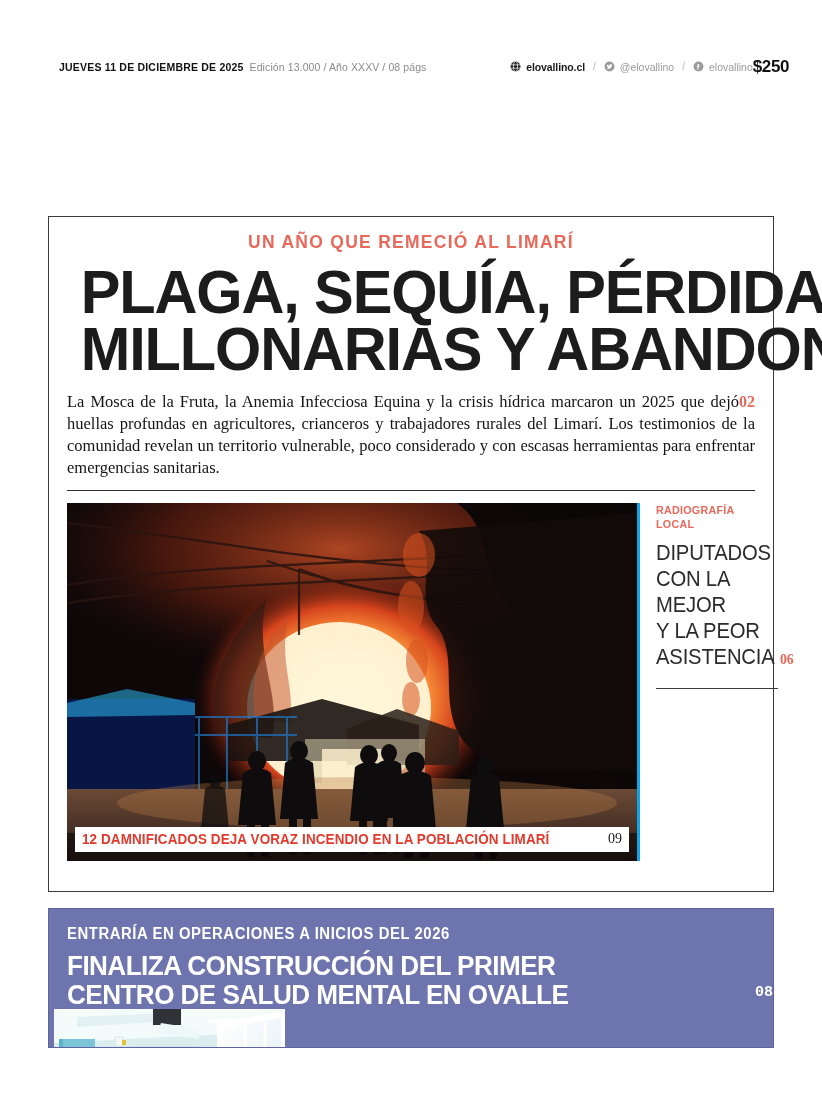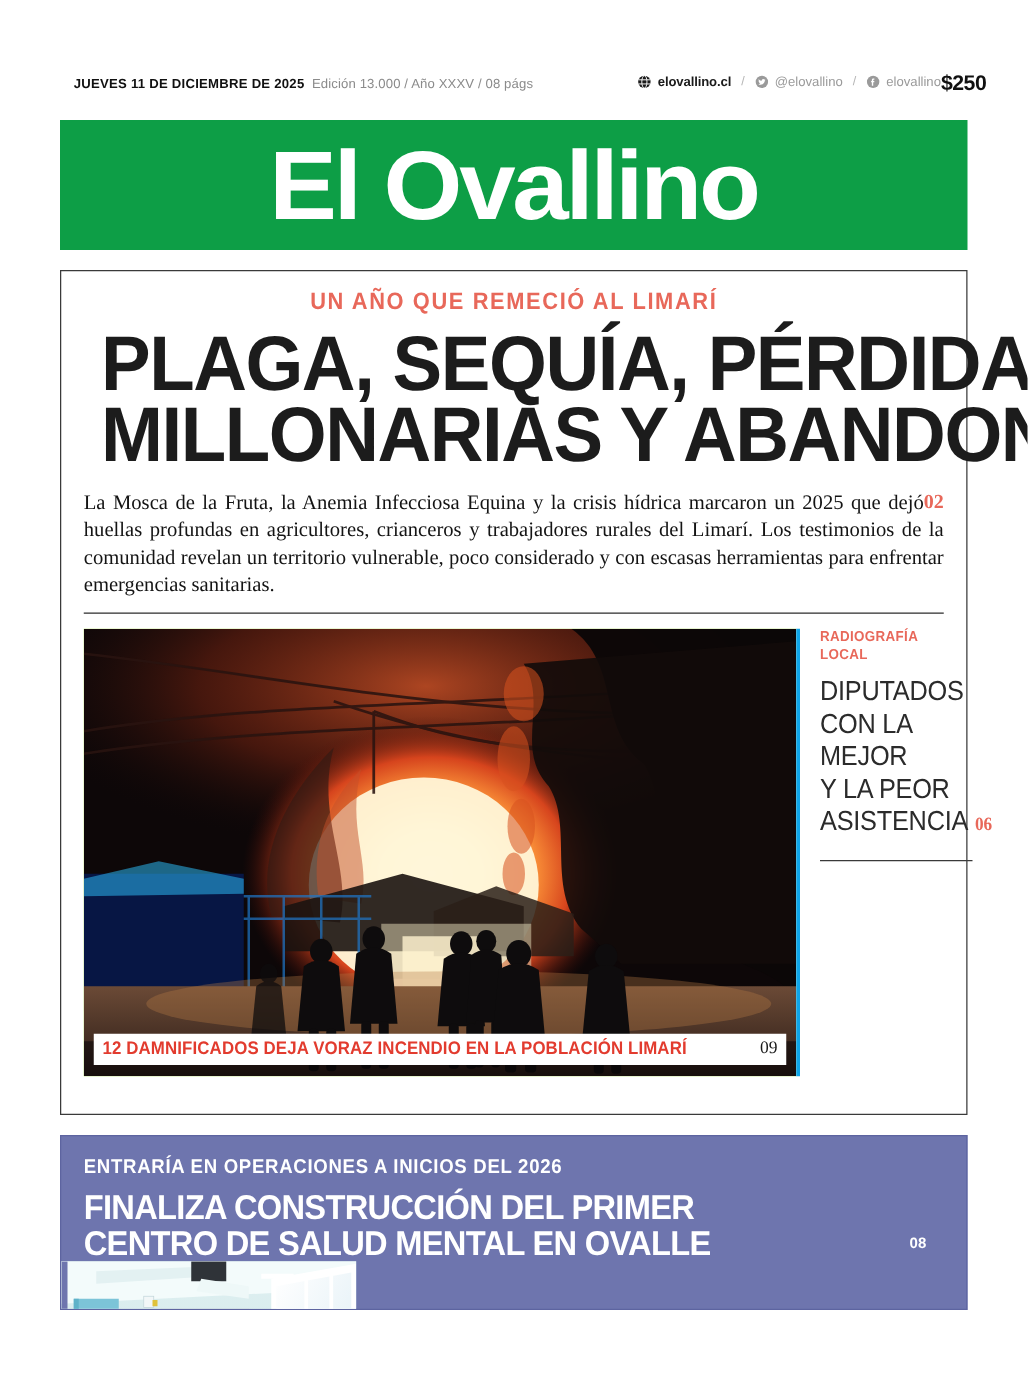--- a/index.html
+++ b/index.html
@@ -139,22 +139,22 @@
   .b-kicker{
     color:#fff;font-weight:bold;font-size:16px;letter-spacing:.6px;
     transform:scaleX(.93);transform-origin:left center;
   }
   .b-head{
     margin-top:9px;color:#fff;font-weight:bold;font-size:27.5px;
     line-height:1.04;letter-spacing:-.6px;transform:scaleX(.95);
     transform-origin:left center;
   }
   .b-num{
-    position:absolute;right:32px;bottom:8px;color:#fff;
-    font-family:Liberation Sans, sans-serif;font-weight:bold;font-size:12px;
+    position:absolute;right:0;bottom:8px;color:#fff;
+    font-family:Liberation Mono, monospace;font-weight:bold;font-size:15px;
   }
   .banner-photo{width:236px;height:138px;overflow:hidden;background:#cfe2e6;}
 </style>
 </head>
 <body>
 
 <div class="page">
 
   <div class="topbar">
     <div class="topbar-left">
@@ -185,23 +185,20 @@
               <circle cx="8" cy="8" r="7.2" fill="#9a9a9a"></circle>
               <path d="M9.3 8.3h-1.2v4.2H6.5V8.3h-.85V6.95h.85V6c0-1.13.47-1.8 1.8-1.8h1.11v1.35h-.7c-.52 0-.55.2-.55.55v.85h1.25z" fill="#fff"></path>
             </svg>
         </span>
         <span class="s-dim">elovallino</span>
       </div>
       <span class="price">$250</span>
     </div>
   </div>
 
-  <div class="masthead">
-    <span class="masthead-text">El Ovallino</span>
-  </div>
 
   <div class="mainbox">
     <div class="inner">
 
       <div class="kicker">UN AÑO QUE REMECIÓ AL LIMARÍ</div>
 
       <div class="headline">
         <div>PLAGA, SEQUÍA, PÉRDIDAS</div>
         <div>MILLONARIAS Y ABANDONO</div>
       </div>

